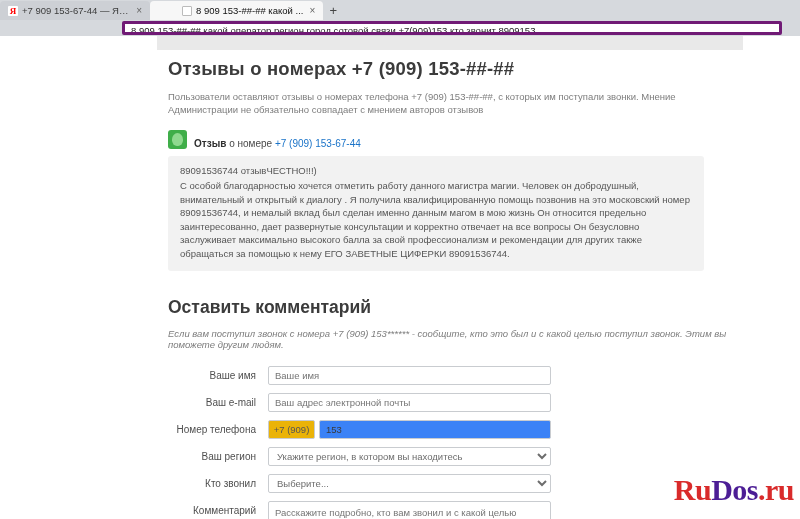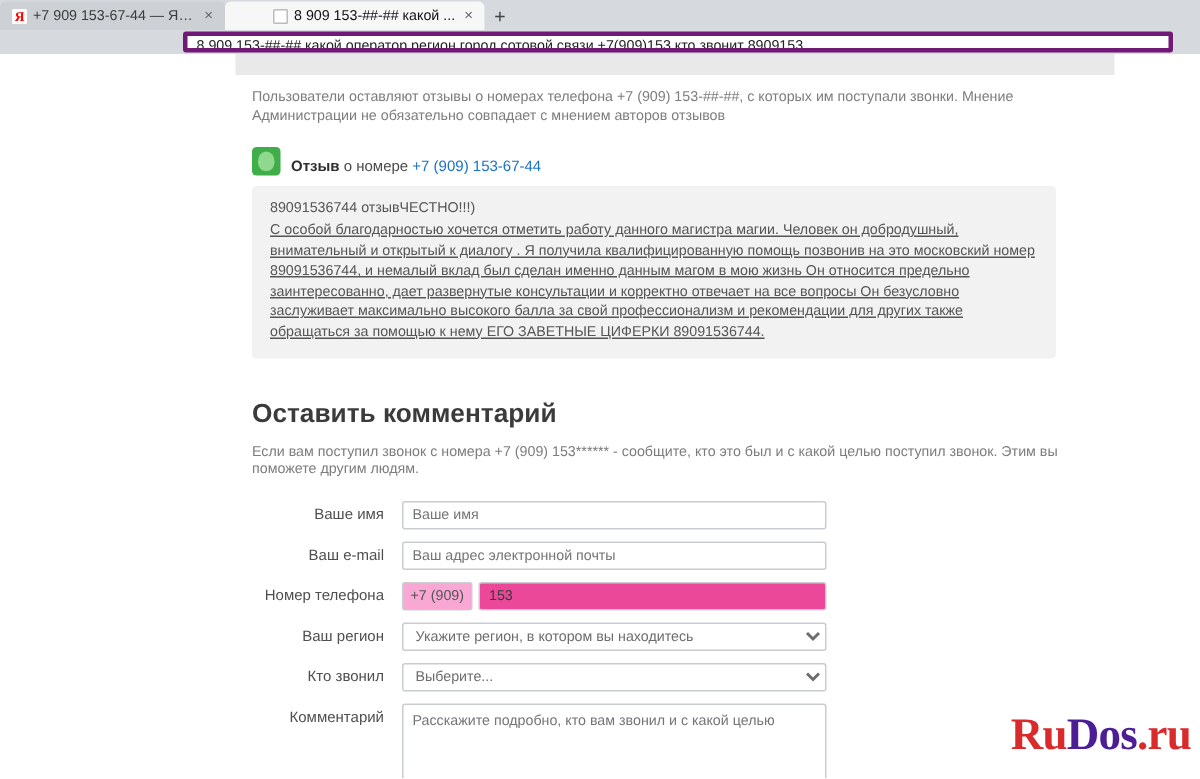--- a/index.html
+++ b/index.html
@@ -239,33 +239,33 @@
   }
   .review-box .rtitle {
     font-size: 9.5px;
     color: #555;
     margin-bottom: 3px;
   }
   .review-box .rbody {
     font-size: 9.5px;
     color: #555;
     line-height: 13.5px;
-    text-decoration: underline;
   }
 
   h2.comment-title {
     font-size: 17.5px;
     font-weight: bold;
     color: #3b3b3b;
     margin: 0 0 10px 0;
   }
   .comment-intro {
     font-size: 9.5px;
     color: #7d7d7d;
     margin: 0 0 16px 0;
+    font-style: italic;
   }
 
   
   .form-row {
     display: flex;
     align-items: flex-start;
     margin-bottom: 8px;
   }
   .form-label {
     width: 100px;
@@ -295,34 +295,34 @@
   }
   .phone-group {
     display: flex;
     align-items: center;
   }
   .phone-prefix {
     width: 47px;
     height: 19px;
     border: 1px solid #c9ccd0;
     border-radius: 2px;
-    background: #f9a8d4;
+    background: #eab308;
     font-size: 9.5px;
     color: #555;
     line-height: 18px;
     text-align: center;
     box-sizing: border-box;
     margin-right: 4px;
   }
   .phone-num {
     width: 232px;
     height: 19px;
     border: 1px solid #c9ccd0;
     border-radius: 2px;
-    background: #ec4899;
+    background: #3b82f6;
     font-size: 9.5px;
     color: #3a3a3a;
     padding: 0 6px;
     box-sizing: border-box;
     font-family: "Liberation Sans", sans-serif;
     outline: none;
   }
   .sel {
     width: 283px;
     height: 19px;
@@ -393,20 +393,21 @@
   <div class="site-chip">
     <span class="dot"></span>
     <span>operatorregion.ru</span>
   </div>
 
   <div class="page">
     <div class="page-strip"></div>
 
     <div class="content">
 
+      <h1 class="reviews-title">Отзывы о номерах +7 (909) 153-##-##</h1>
       <p class="intro">Пользователи оставляют отзывы о номерах телефона +7 (909) 153-##-##, с которых им поступали звонки. Мнение Администрации не обязательно совпадает с мнением авторов отзывов</p>
 
       <div class="review-head">
         <span class="avatar"></span>
         <span class="review-head-text">
           <b>Отзыв</b>
           <span>о номере</span>
           <a href="#">+7 (909) 153-67-44</a>
         </span>
       </div>

